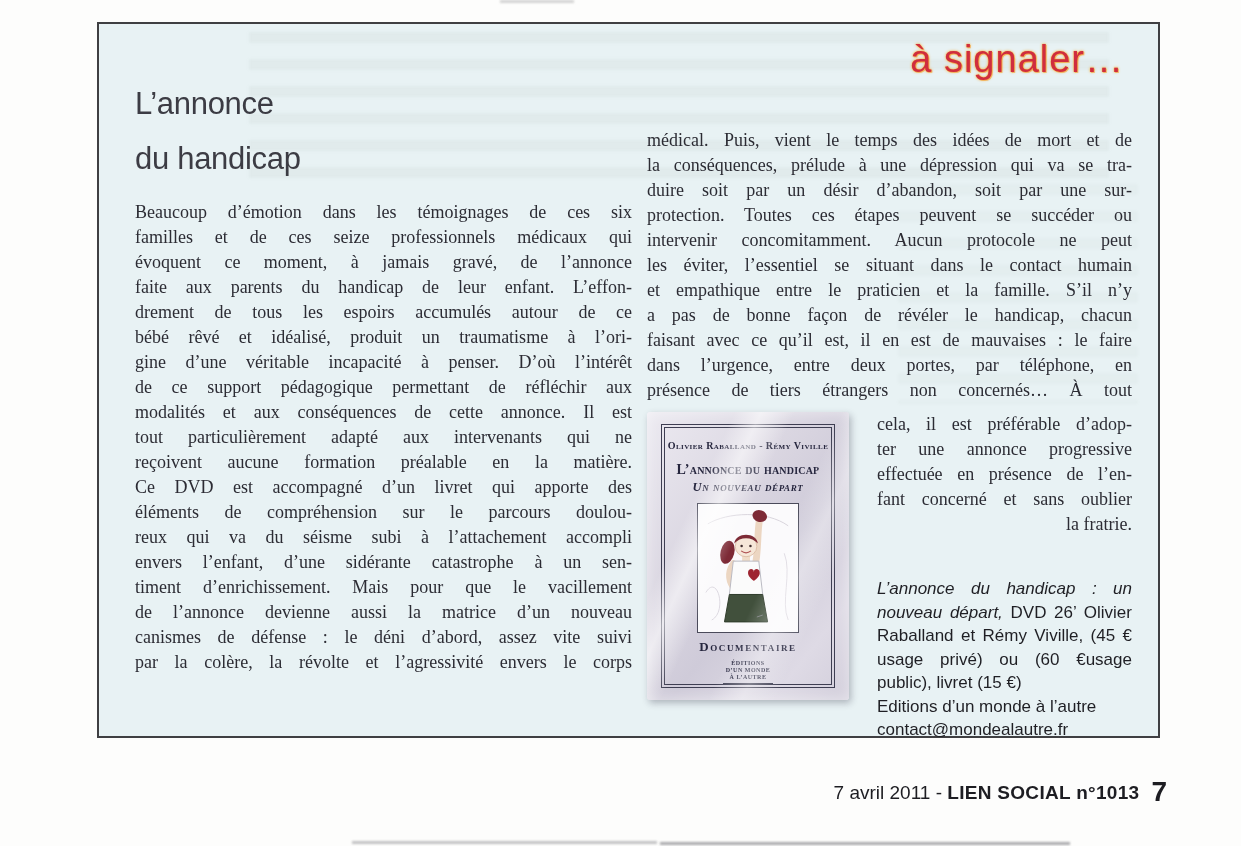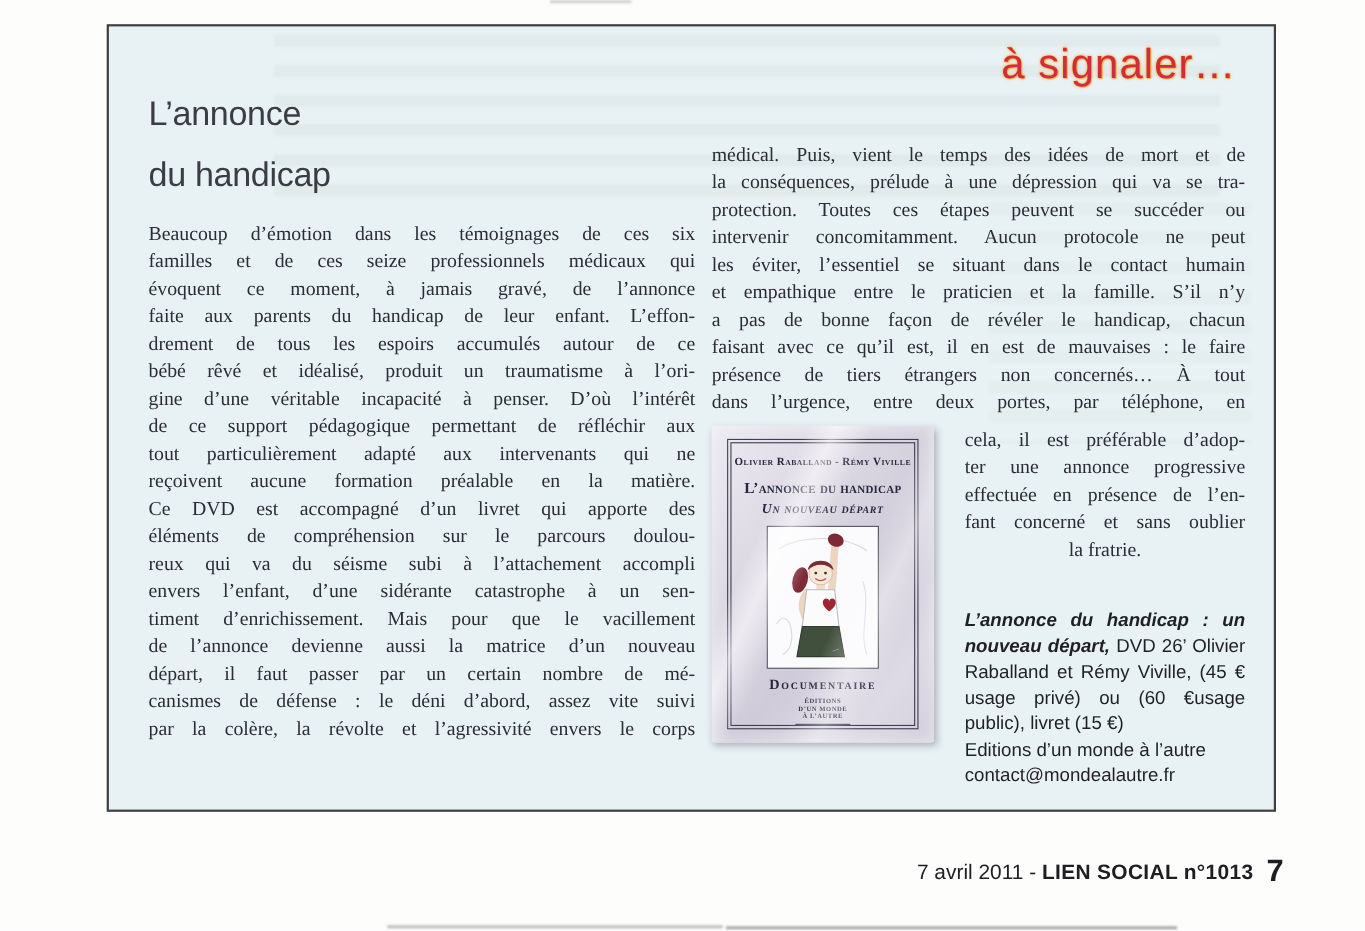--- a/index.html
+++ b/index.html
@@ -39,21 +39,21 @@
   .col-left  { position:absolute; left:36px;  top:176px; width:497px; }
   .col-right { position:absolute; left:548px; top:104px; width:485px; }
   .tline {
     font-family:"Liberation Serif", serif;
     font-size:18px; line-height:25px; color:var(--ink,#2c2c34);
     text-align:justify; text-align-last:justify;
   }
   .tline-solo {
     font-family:"Liberation Serif", serif;
     font-size:18px; line-height:25px; color:var(--ink,#2c2c34);
-    text-align:center;
+    text-align:right;
   }
   .media-row { display:flex; margin-top:9px; }
   .media-right { flex:1 1 auto; min-width:0; padding-left:28px; }
 
   
   .dvd-cover {
     flex:0 0 auto; width:202px; height:288px; box-sizing:border-box;
     padding:12px 14px; position:relative; border-radius:3px;
     background:linear-gradient(128deg,#eceaf1 0%, #dbd7e2 35%, #cfcbd9 58%, #dedae5 82%, #d2cedb 100%);
     box-shadow:2px 3px 7px rgba(40,40,60,.3), inset 0 0 14px rgba(255,255,255,.5);
@@ -79,21 +79,21 @@
   .dvd-genre { font-size:13px; font-weight:700; font-variant:small-caps; letter-spacing:1.6px; }
   .dvd-publisher {
     margin-top:5px; font-size:6px; font-weight:700; letter-spacing:.5px; line-height:7px;
     text-transform:uppercase; border-bottom:1px solid #3e3e52; padding:0 3px 2px;
   }
   
   .caption {
     margin:40px 0 0; font-size:17px; line-height:23.5px; color:#1f1f24;
     text-align:justify;
   }
-  .cap-title { font-weight:700; font-style:italic; }
+  .cap-title { font-weight:400; font-style:italic; }
   .cap-line  { display:block; text-align:left; }
 
   
   .footer { position:absolute; top:776px; right:74px; font-size:19px; color:#1d1d22; white-space:nowrap; }
   .f-journal { font-weight:700; letter-spacing:.3px; }
   .f-pagenum { font-weight:700; font-size:28px; margin-left:12px; vertical-align:-2px; }
 
   
   .smudge { position:absolute; filter:blur(1px); }
   .s0 { left:500px; top:0;     width:74px;  height:3px; background:rgba(150,150,150,.40); }
@@ -117,45 +117,46 @@
 
     <div class="col-left">
         <div class="tline">Beaucoup d’émotion dans les témoignages de ces six</div>
         <div class="tline">familles et de ces seize professionnels médicaux qui</div>
         <div class="tline">évoquent ce moment, à jamais gravé, de l’annonce</div>
         <div class="tline">faite aux parents du handicap de leur enfant. L’effon-</div>
         <div class="tline">drement de tous les espoirs accumulés autour de ce</div>
         <div class="tline">bébé rêvé et idéalisé, produit un traumatisme à l’ori-</div>
         <div class="tline">gine d’une véritable incapacité à penser. D’où l’intérêt</div>
         <div class="tline">de ce support pédagogique permettant de réfléchir aux</div>
+        <div class="tline">modalités et aux conséquences de cette annonce. Il est</div>
         <div class="tline">tout particulièrement adapté aux intervenants qui ne</div>
         <div class="tline">reçoivent aucune formation préalable en la matière.</div>
         <div class="tline">Ce DVD est accompagné d’un livret qui apporte des</div>
         <div class="tline">éléments de compréhension sur le parcours doulou-</div>
         <div class="tline">reux qui va du séisme subi à l’attachement accompli</div>
         <div class="tline">envers l’enfant, d’une sidérante catastrophe à un sen-</div>
         <div class="tline">timent d’enrichissement. Mais pour que le vacillement</div>
         <div class="tline">de l’annonce devienne aussi la matrice d’un nouveau</div>
-        <div class="tline">départ, il faut passer par un certain nombre de mé-</div>
         <div class="tline">canismes de défense : le déni d’abord, assez vite suivi</div>
         <div class="tline">par la colère, la révolte et l’agressivité envers le corps</div>
       </div>
 
     <div class="col-right">
       <div>
           <div class="tline">médical. Puis, vient le temps des idées de mort et de</div>
           <div class="tline">la conséquences, prélude à une dépression qui va se tra-</div>
+          <div class="tline">duire soit par un désir d’abandon, soit par une sur-</div>
           <div class="tline">protection. Toutes ces étapes peuvent se succéder ou</div>
           <div class="tline">intervenir concomitamment. Aucun protocole ne peut</div>
           <div class="tline">les éviter, l’essentiel se situant dans le contact humain</div>
           <div class="tline">et empathique entre le praticien et la famille. S’il n’y</div>
           <div class="tline">a pas de bonne façon de révéler le handicap, chacun</div>
           <div class="tline">faisant avec ce qu’il est, il en est de mauvaises : le faire</div>
+          <div class="tline">dans l’urgence, entre deux portes, par téléphone, en</div>
           <div class="tline">présence de tiers étrangers non concernés… À tout</div>
-          <div class="tline">dans l’urgence, entre deux portes, par téléphone, en</div>
         </div>
 
       <div class="media-row">
 
         <div class="dvd-cover">
           <div class="dvd-frame">
             <div class="dvd-frame2">
               <div class="dvd-authors">Olivier Raballand - Rémy Viville</div>
               <div class="dvd-rule"></div>
               <div class="dvd-title">L’annonce du handicap</div>

